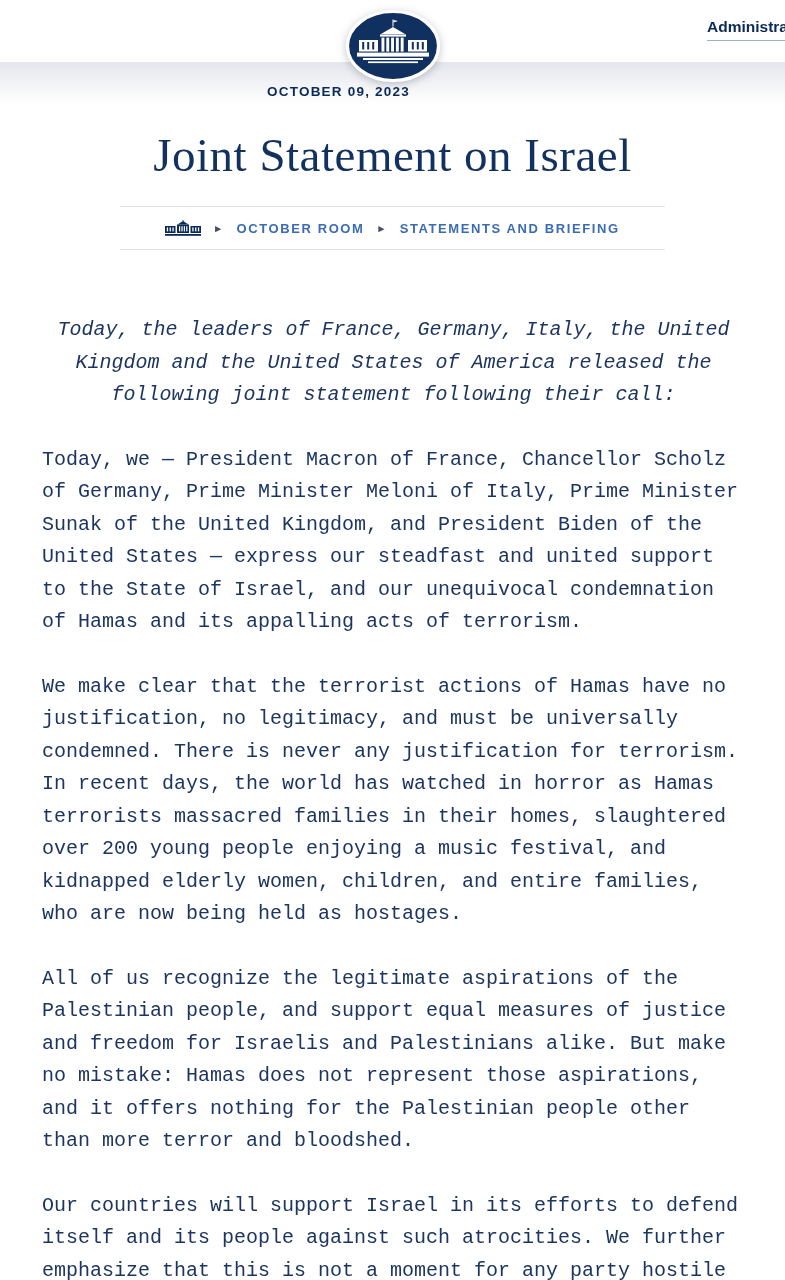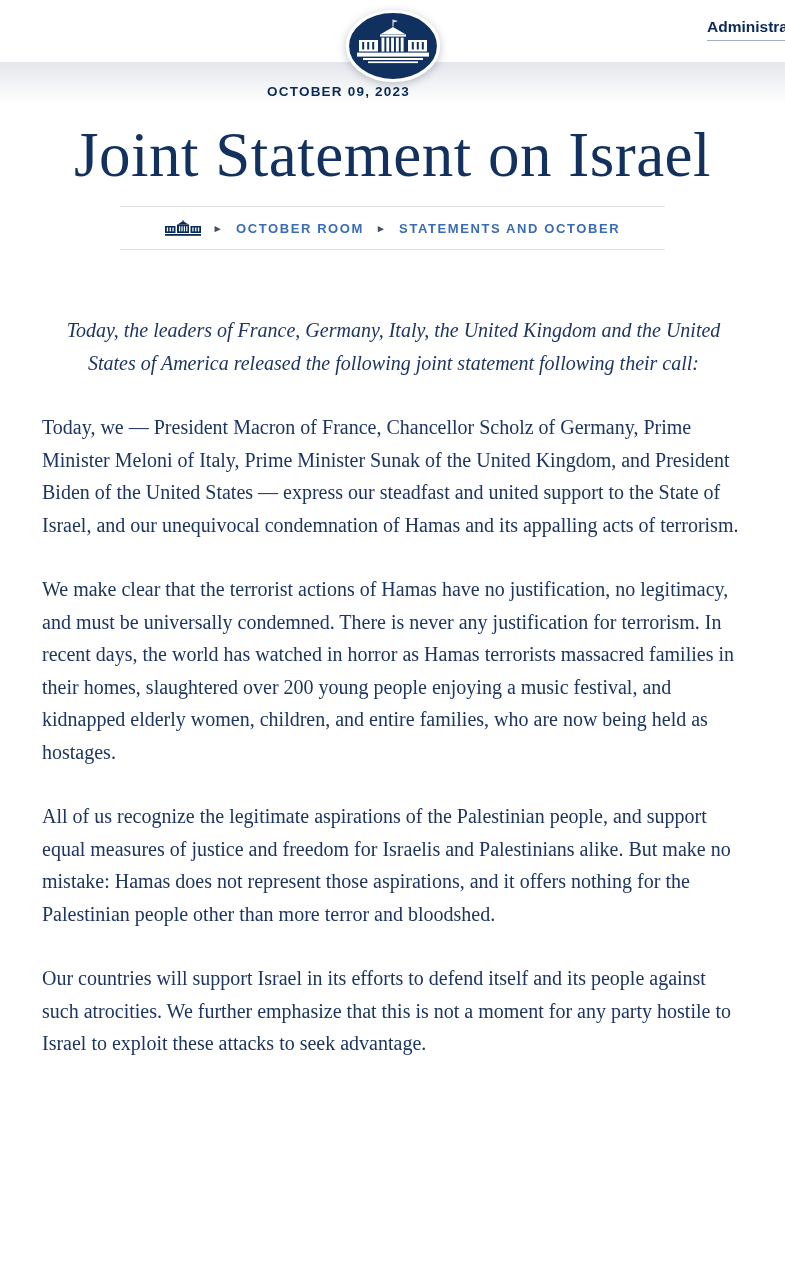--- a/index.html
+++ b/index.html
@@ -34,39 +34,40 @@
   }
   .date{
     position:absolute;top:84px;left:0;width:677px;text-align:center;
     font-family:"Liberation Sans", sans-serif;font-size:13.5px;font-weight:bold;
     letter-spacing:1.2px;color:var(--navy);
   }
   
   .page-title{
     margin-top:14px;text-align:center;
     font-family:"Liberation Serif", serif;font-weight:normal;
-    font-size:63px;line-height:58px;color:var(--title-navy);
+    font-size:47px;line-height:58px;color:var(--title-navy);
     letter-spacing:0.5px;
   }
   .breadcrumb{
     width:545px;margin:22px auto 0;
     border-top:1px solid var(--rule);border-bottom:1px solid var(--rule);
     padding:13px 0;
     display:flex;align-items:center;justify-content:center;gap:14px;
     font-family:"Liberation Sans", sans-serif;font-size:13px;font-weight:bold;
     letter-spacing:1.6px;color:var(--link-blue);
   }
   .breadcrumb .crumb{color:var(--link-blue);text-decoration:none;cursor:pointer;}
   .breadcrumb .sep{color:var(--caret);font-size:11px;line-height:1;}
   .crumb-home{display:inline-flex;align-items:center;cursor:pointer;}
   
   .article{margin-top:64px;padding:0 40px 0 42px;}
   .article p{
     font-size:20px;line-height:32.5px;color:var(--body-navy);
     margin-bottom:32px;
+    font-family:Liberation Mono, monospace;
   }
   .article .intro{font-style:italic;text-align:center;padding:0 2px;}
 </style>
 </head>
 <body>
 
 <div class="header">
   <div class="topbar"></div>
   <div class="band"></div>
 
@@ -125,21 +126,21 @@
       <rect x="7.4" y="7.4" width="1.3" height="4" fill="#fff"></rect>
       <rect x="27.3" y="7.4" width="1.3" height="4" fill="#fff"></rect>
       <rect x="30.1" y="7.4" width="1.3" height="4" fill="#fff"></rect>
       <rect x="32.9" y="7.4" width="1.3" height="4" fill="#fff"></rect>
       <rect x="0" y="14" width="36" height="1.8" fill="#0a2a57"></rect>
     </svg>
   </span>
   <span class="sep">▸</span>
   <a class="crumb">OCTOBER ROOM</a>
   <span class="sep">▸</span>
-  <a class="crumb">STATEMENTS AND OCTOBER</a>
+  <a class="crumb">STATEMENTS AND BRIEFING</a>
 </nav>
 
 <article class="article">
   <p class="intro">Today, the leaders of France, Germany, Italy, the United Kingdom and the United States of America released the following joint statement following their call:</p>
   <p>Today, we — President Macron of France, Chancellor Scholz of Germany, Prime Minister Meloni of Italy, Prime Minister Sunak of the United Kingdom, and President Biden of the United States — express our steadfast and united support to the State of Israel, and our unequivocal condemnation of Hamas and its appalling acts of terrorism.</p>
   <p>We make clear that the terrorist actions of Hamas have no justification, no legitimacy, and must be universally condemned. There is never any justification for terrorism. In recent days, the world has watched in horror as Hamas terrorists massacred families in their homes, slaughtered over 200 young people enjoying a music festival, and kidnapped elderly women, children, and entire families, who are now being held as hostages.</p>
   <p>All of us recognize the legitimate aspirations of the Palestinian people, and support equal measures of justice and freedom for Israelis and Palestinians alike. But make no mistake: Hamas does not represent those aspirations, and it offers nothing for the Palestinian people other than more terror and bloodshed.</p>
   <p>Our countries will support Israel in its efforts to defend itself and its people against such atrocities. We further emphasize that this is not a moment for any party hostile to Israel to exploit these attacks to seek advantage.</p>
 </article>
 

